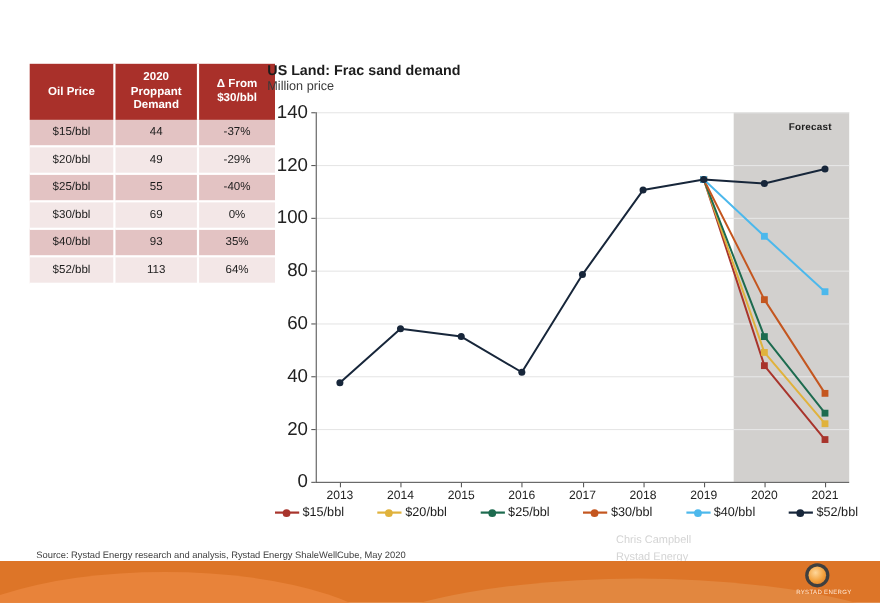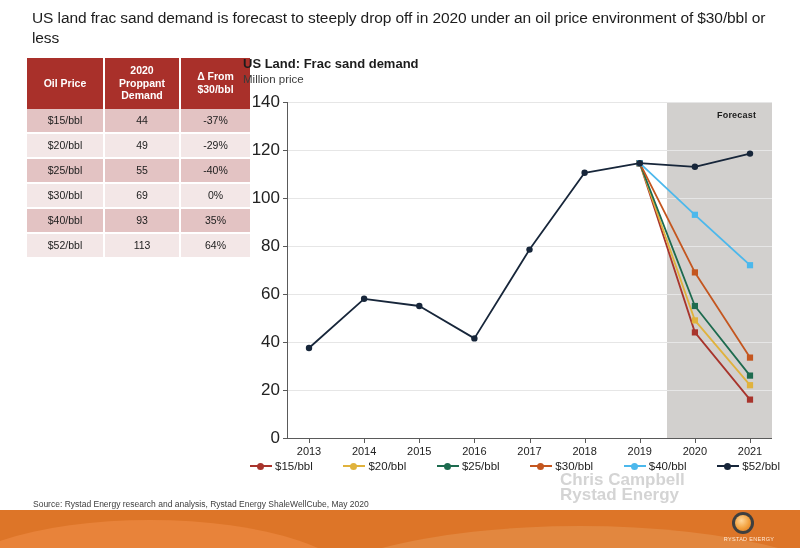--- a/index.html
+++ b/index.html
@@ -188,26 +188,25 @@
   .legend-swatch .lg-dot {
     position: absolute;
     left: 7px; top: 2px;
     width: 7px; height: 7px;
     border-radius: 50%;
   }
 
   
   #watermark {
     position: absolute;
-    left: 560px; top: 472px;
-    font-size: 17px;
+    left: 560px; top: 484px;
+    font-size: 10px;
     line-height: 15px;
     color: #d4d4d4;
     pointer-events: none;
-    font-weight: bold;
   }
 
   
   #source {
     position: absolute;
     left: 33px; top: 499px;
     font-size: 8.5px;
     color: #3d3d3d;
   }
 
@@ -260,21 +259,20 @@
     font-size: 5.5px;
     letter-spacing: 0.3px;
     color: #ffe9d5;
   }
 </style>
 </head>
 <body>
 
 <div id="slide">
 
-  <div id="title">US land frac sand demand is forecast to steeply drop off in 2020 under an oil price environment of $30/bbl or less</div>
 
   <div id="table-wrap">
     <table class="data-table">
       <thead>
         <tr>
           <th class="col-a">Oil Price</th>
           <th class="col-b">2020 Proppant Demand</th>
           <th class="col-c">Δ From $30/bbl</th>
         </tr>
       </thead>

